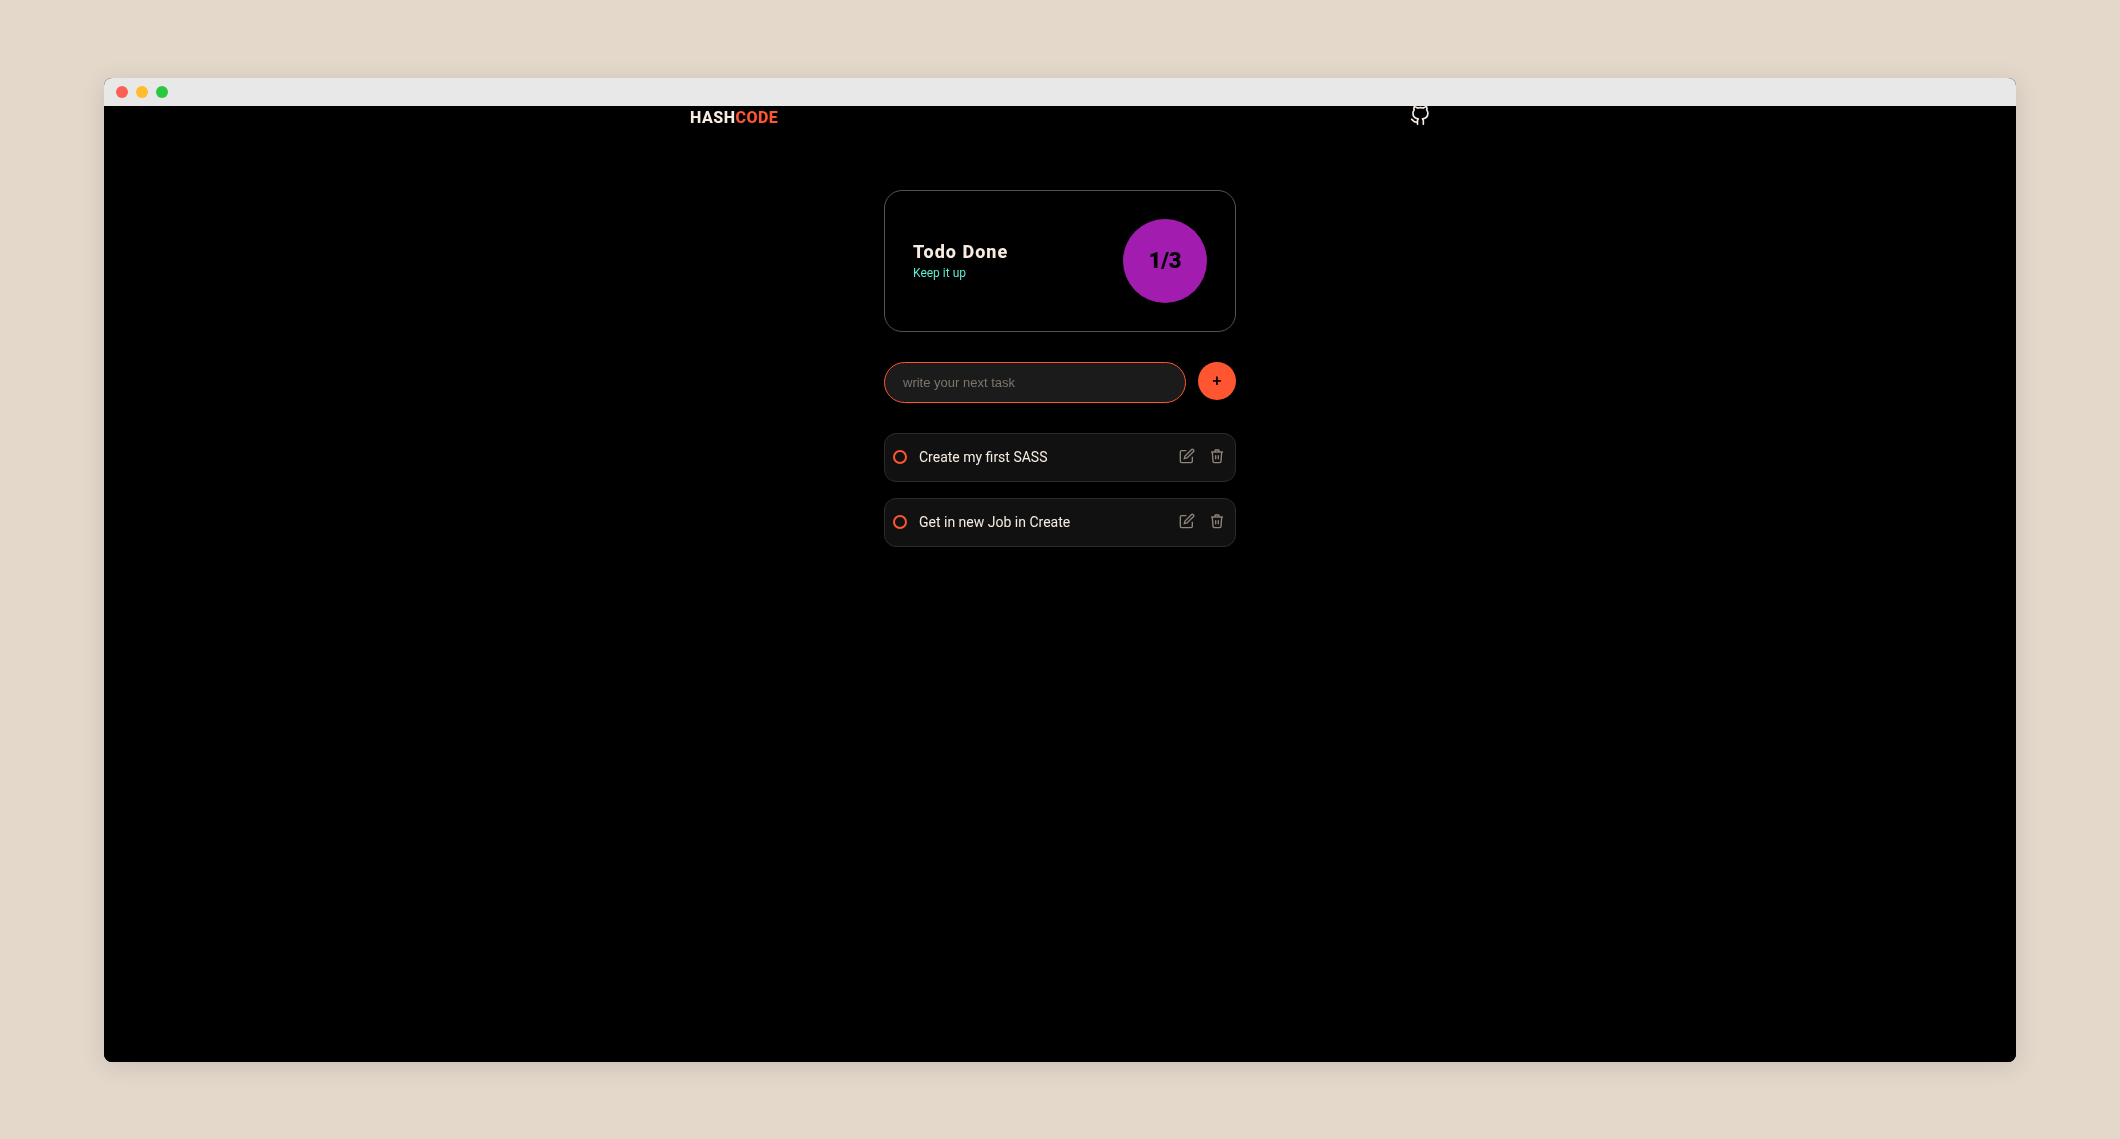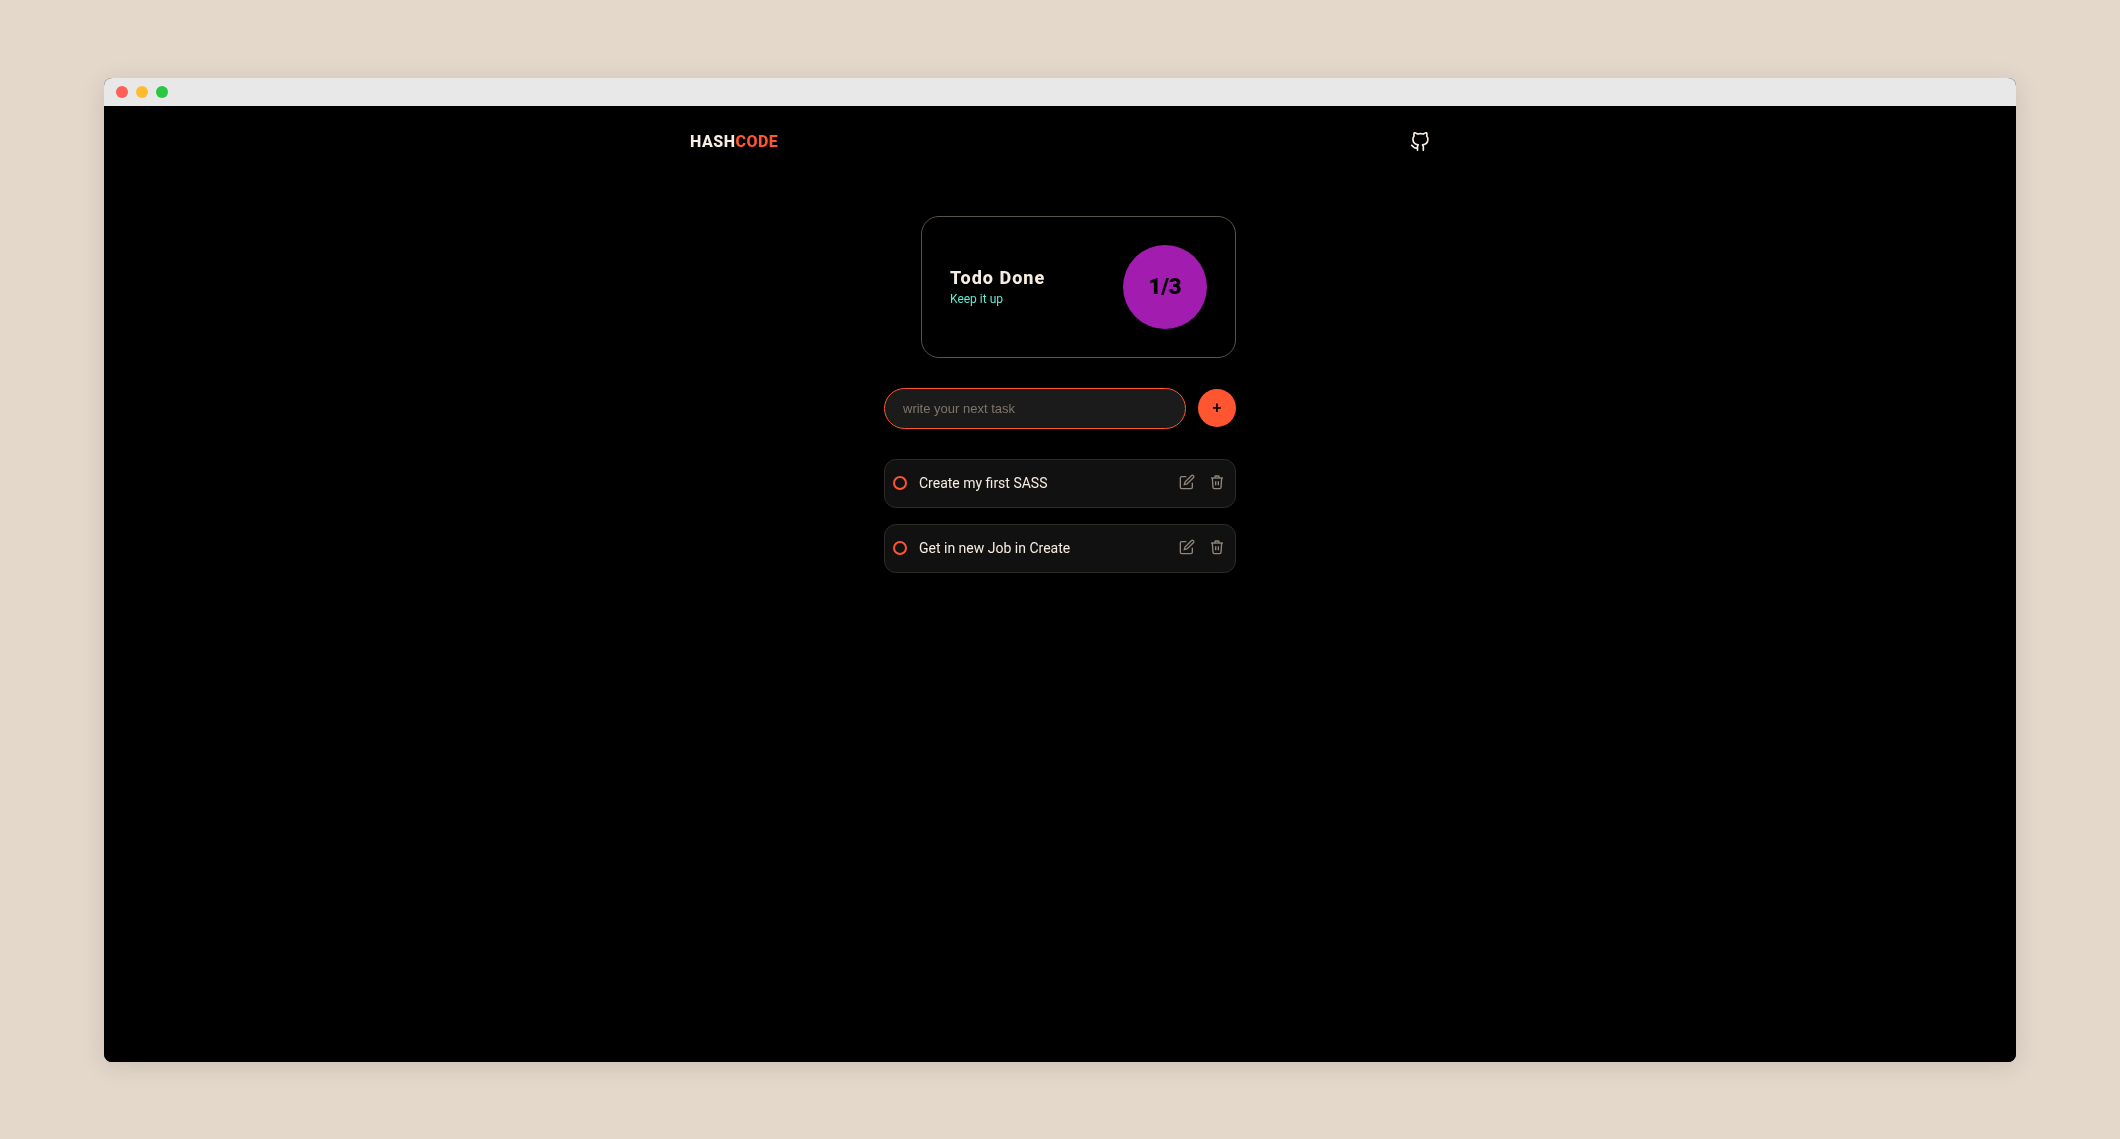--- a/index.html
+++ b/index.html
@@ -39,24 +39,24 @@
   .content {
     flex: 1;
     background: #000;
     color: #f7ece1;
     position: relative;
   }
 
   .topbar {
     max-width: 740px;
     margin: 0 auto;
-    padding: 26px 0 0;
+    padding: 0 0 0;
     display: flex;
     justify-content: space-between;
-    align-items: flex-start;
+    align-items: center;
   }
   .logo { font-weight: 800; letter-spacing: .5px; font-size: 16px; }
   .logo .first { color: #f7ece1; }
   .logo .second { color: #ff5631; }
 
   .gh-icon svg { width: 20px; height: 20px; stroke: #f7ece1; }
 
   .center-col {
     width: 352px;
     margin: 60px auto 0;
@@ -65,32 +65,31 @@
     gap: 30px;
   }
 
   .stat-card {
     border: 1px solid #5a5248;
     border-radius: 18px;
     padding: 28px 28px;
     display: flex;
     align-items: center;
     justify-content: space-between;
-    margin-left: 37px;
   }
   .stat-left .title { font-weight: 800; font-size: 18px; letter-spacing: 1px; }
   .stat-left .sub   { font-size: 12px; color: #5eead4; margin-top: 4px; }
   .stat-circle {
     width: 84px; height: 84px; border-radius: 50%;
     background: #a21caf; color: #000;
     display: flex; align-items: center; justify-content: center;
     font-weight: 900; font-size: 22px;
   }
 
-  .input-row { display: flex; align-items: center; gap: 12px; }
+  .input-row { display: flex; align-items: flex-start; gap: 12px; }
   .task-input {
     flex: 1;
     background: #1b1b1b;
     border: 1px solid #ff5631;
     border-radius: 999px;
     padding: 12px 18px;
     color: #f7ece1;
     font-size: 13px;
     outline: none;
   }

